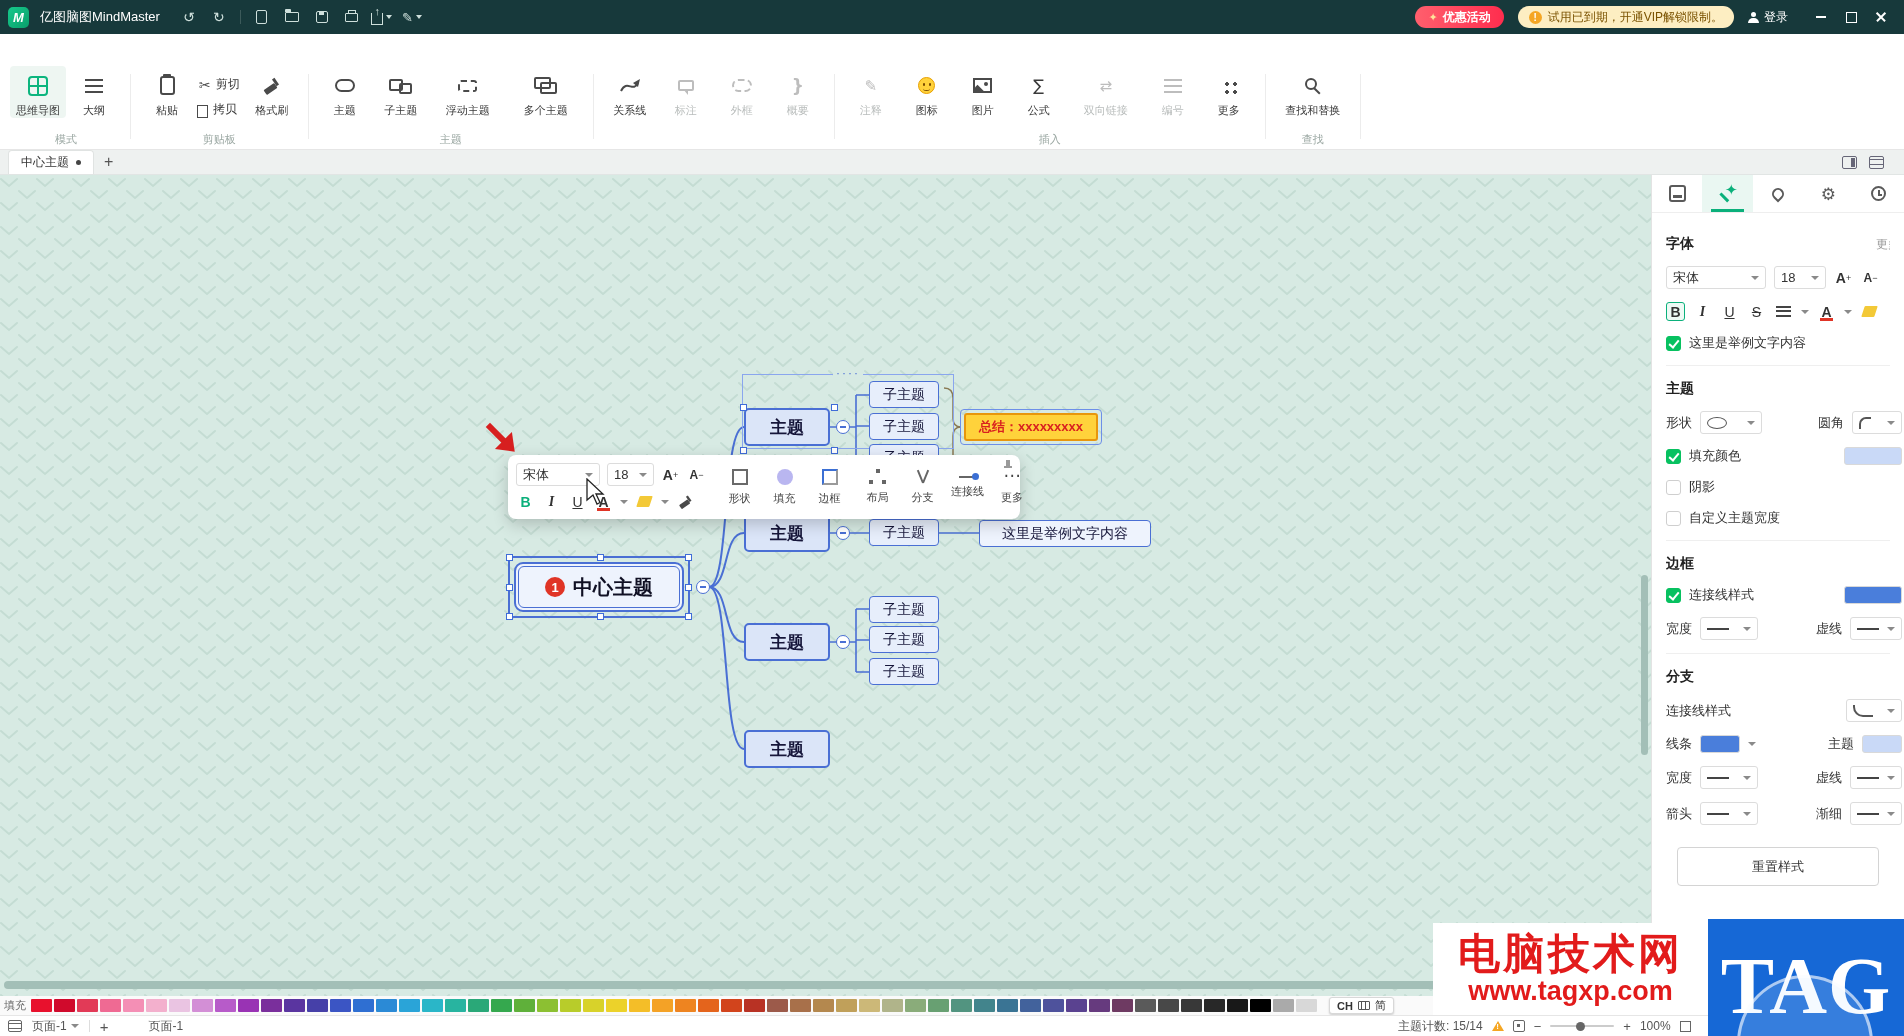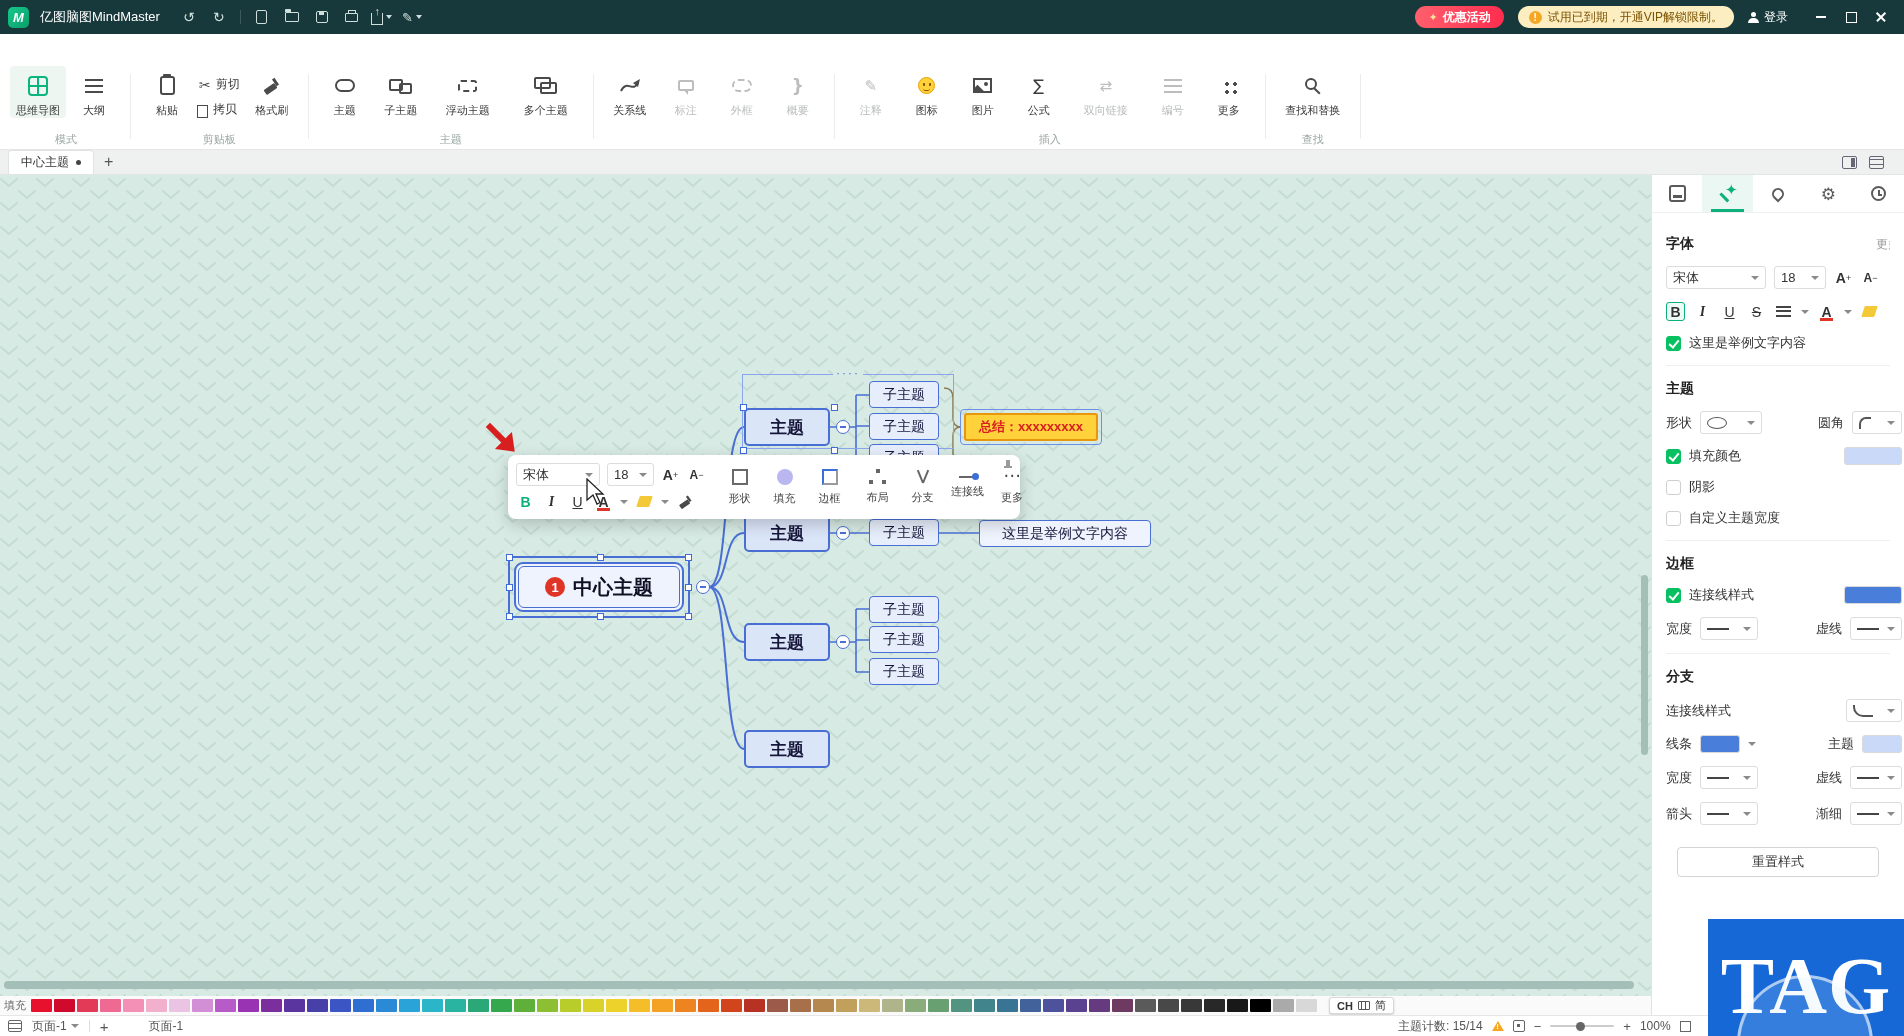--- a/index.html
+++ b/index.html
@@ -202,21 +202,21 @@
   .cb.on{background:#07c160;border-color:#07c160}
   .cb.on::after{content:"";position:absolute;left:4px;top:1px;width:4px;height:8px;border:solid #fff;border-width:0 2px 2px 0;transform:rotate(40deg)}
   .sw{width:58px;height:18px;border-radius:3px;border:1px solid #d9d9d9;flex:none}
   .pdiv{height:1px;background:#efefef;margin:10px 0 2px}
   .line-s{width:22px;height:2px;background:#444}
   .ic-ellipse{width:20px;height:12px;border:1.5px solid #555;border-radius:50%}
   .ic-corner{width:12px;height:12px;border-top:2px solid #555;border-left:2px solid #555;border-top-left-radius:7px}
   .ic-align{width:15px;height:11px;background:repeating-linear-gradient(to bottom,#444 0 2px,transparent 2px 4.5px)}
   .ic-curve{width:20px;height:12px;border-bottom:2px solid #555;border-left:2px solid #555;border-bottom-left-radius:10px}
   .mclip{margin-right:-12px}
-  .resetbtn{margin:22px auto 0;width:202px;height:30px;border:1px solid #d4d4d4;border-radius:4px;display:flex;align-items:center;justify-content:center;font-size:13px;color:#333;background:#fff}
+  .resetbtn{margin:22px auto 0;width:202px;height:39px;border:1px solid #d4d4d4;border-radius:4px;display:flex;align-items:center;justify-content:center;font-size:13px;color:#333;background:#fff}
 
   
   .colorbar{position:absolute;left:0;top:996px;width:1651px;height:19px;background:#fafafa;display:flex;align-items:center;padding:0 4px;gap:2px}
   .cb-label{font-size:11px;color:#666;margin-right:3px;white-space:nowrap}
   .cbar-sw{width:21px;height:13px;border-radius:1px;flex:none}
   .ime{margin-left:10px;height:17px;background:#fff;border:1px solid #d8d8d8;border-radius:3px;display:flex;align-items:center;gap:5px;padding:0 7px;font-size:11px;color:#333;box-shadow:0 1px 2px rgba(0,0,0,.18);white-space:nowrap}
   .ic-kbd{width:12px;height:9px;border:1px solid #555;border-radius:1px;background:repeating-linear-gradient(to right,transparent 0 2px,#555 2px 3px,transparent 3px 4px)}
 
   
   .statusbar{position:absolute;left:0;top:1015px;width:1904px;height:21px;background:#fff;border-top:1px solid #e6e6e6;display:flex;align-items:center;font-size:12px;color:#555;padding:0 8px;gap:10px}
@@ -905,18 +905,22 @@
       <span class="warn"></span>
       <span class="ic-fit"></span>
       <span class="zch">−</span>
       <span class="sld"></span>
       <span class="zch">+</span>
       <span class="sb-item">100%</span>
       <span class="ic-fs"></span>
     </span>
   </div>
 
+  <div class="wm-white">
+    <span class="wm-t1">电脑技术网</span>
+    <span class="wm-t2">www.tagxp.com</span>
+  </div>
   <div class="wm-blue">
     <span class="wm-tag">TAG</span>
   </div>
   <div class="wm-circle"></div>
 
 </div>
 
 </body></html>

